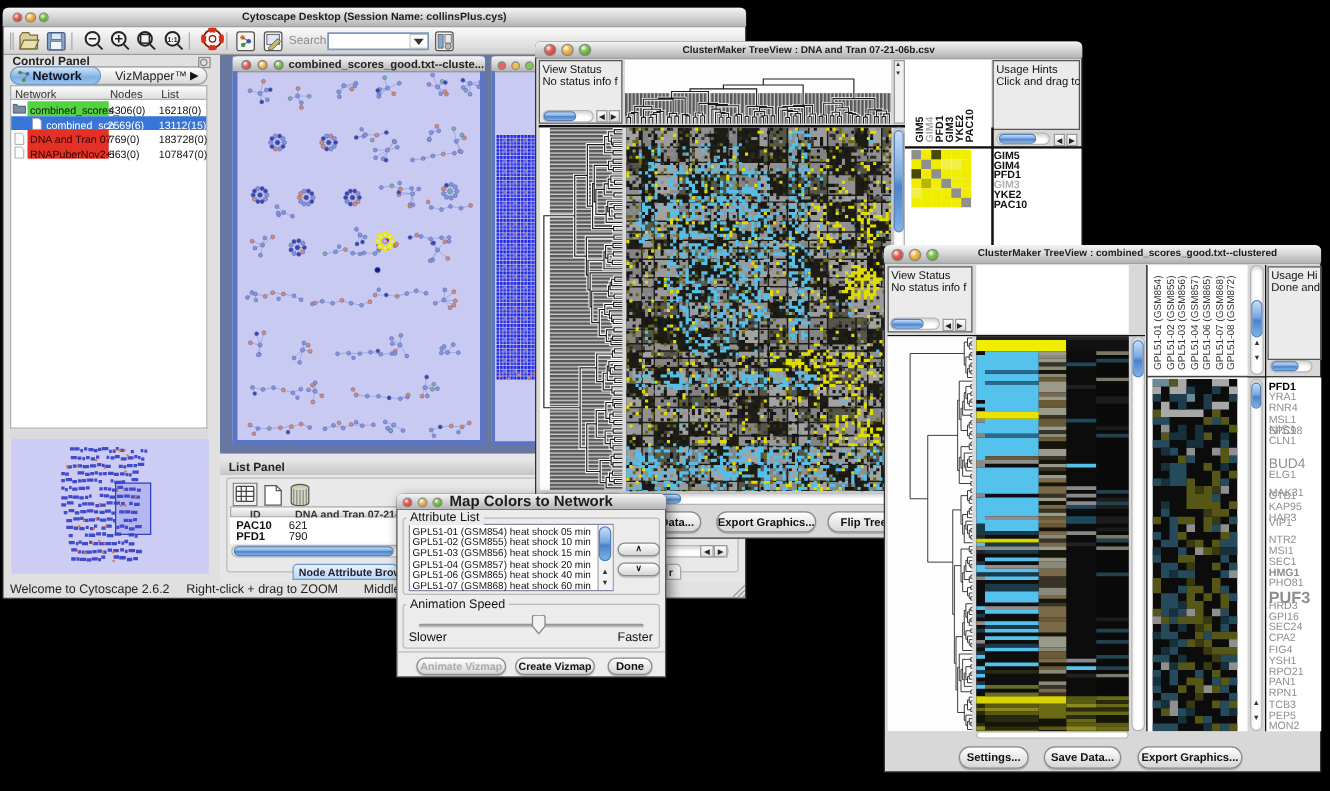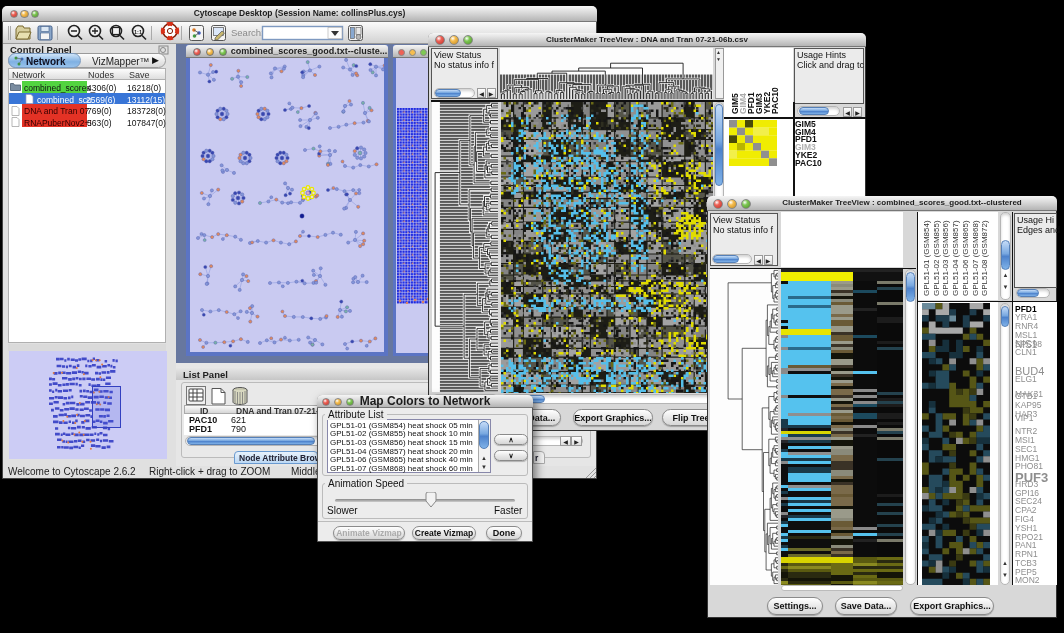--- a/index.html
+++ b/index.html
@@ -127,21 +127,21 @@
     <circle cx="8" cy="3" r="1.5" fill="#3a6ac0"></circle>
     <circle cx="5" cy="8" r="1.5" fill="#3a9a3a"></circle>
     <path d="M2 2l6 1M8 3L5 8" stroke="#666" stroke-width=".7"></path>
   </svg>
 <div class="t" style="left:26px;top:56px;font-size:10px;font-weight:bold;color:#112">Network</div>
 <div class="t" style="left:92px;top:56px;font-size:10px;color:#222">VizMapper™</div>
 <div class="t" style="left:152px;top:55px;font-size:9px;color:#111">▶</div>
 <div class="abs" style="left:8px;top:68px;width:158px;height:12px;background:linear-gradient(#fcfcfc,#dedede);border:1px solid #b0b0b0"></div>
 <div class="t" style="left:12px;top:69.5px;font-size:9px;color:#333">Network</div>
 <div class="t" style="left:88px;top:69.5px;font-size:9px;color:#333">Nodes</div>
-<div class="t" style="left:129px;top:69.5px;font-size:9px;color:#333">Save</div>
+<div class="t" style="left:129px;top:69.5px;font-size:9px;color:#333">List</div>
 <div class="wht" style="left:8px;top:80px;width:158px;height:263px;border:1px solid #b0b0b0;border-top:none"></div>
 <svg style="left:10px;top:82px" width="11" height="9" viewBox="0 0 11 9">
     <path d="M.5 1.5h3l1 1.5h6v5.5H.5z" fill="#7a8ca0" stroke="#46586c" stroke-width=".8"></path>
   </svg>
 <div class="abs" style="left:22px;top:81px;width:65px;height:11.6px;background:#52d440"></div>
 <div class="t" style="left:24px;top:83px;font-size:8.5px;color:#111">combined_scores_</div>
 <div class="t" style="left:87px;top:83px;font-size:8.5px;color:#111">4306(0)</div>
 <div class="t" style="left:127px;top:83px;font-size:8.5px;color:#111">16218(0)</div>
 <div class="abs" style="left:9px;top:92.6px;width:156px;height:11.6px;background:#3875d7"></div>
 <svg style="left:25px;top:93.5px" width="9" height="10" viewBox="0 0 9 10">
@@ -782,21 +782,21 @@
 <div class="t" style="left:951.1px;top:296px;font-size:8px;color:#333;transform:rotate(-90deg);transform-origin:0 0">GPL51-04 (GSM857)</div>
 <div class="t" style="left:960.8px;top:296px;font-size:8px;color:#333;transform:rotate(-90deg);transform-origin:0 0">GPL51-06 (GSM865)</div>
 <div class="t" style="left:970.5px;top:296px;font-size:8px;color:#333;transform:rotate(-90deg);transform-origin:0 0">GPL51-07 (GSM868)</div>
 <div class="t" style="left:980.2px;top:296px;font-size:8px;color:#333;transform:rotate(-90deg);transform-origin:0 0">GPL51-08 (GSM872)</div>
 <div class="aquat" style="left:1000px;top:212px;width:11px;height:88px;border-radius:5px"></div>
 <div class="aquab" style="left:1001px;top:240px;width:9px;height:30px"></div>
 <div class="t" style="left:1002.5px;top:272px;font-size:6px;color:#333">▲</div>
 <div class="t" style="left:1002.5px;top:284px;font-size:6px;color:#333">▼</div>
 <div class="panel" style="left:1014px;top:213px;width:43px;height:75px"></div>
 <div class="t" style="left:1017px;top:215px;font-size:9px;color:#111">Usage Hi</div>
-<div class="t" style="left:1017px;top:225px;font-size:9px;color:#111">Edges and</div>
+<div class="t" style="left:1017px;top:225px;font-size:9px;color:#111">Done and</div>
 <div class="aquat" style="left:1016px;top:288px;width:34px;height:10px;border-radius:5px"></div>
 <div class="aquab" style="left:1017px;top:289px;width:22px;height:8px"></div>
 <div class="abs" style="left:918px;top:300.5px;width:139px;height:1.5px;background:#111"></div>
 <div class="wht" style="left:918px;top:302px;width:80px;height:283px"></div>
 <svg style="left:922px;top:303px" width="68" height="282" viewBox="0 0 68 282">
     <rect width="68" height="282" fill="#0c0c0c"></rect>
     <path d="M0.00 0.00h6.80v6.13h-6.80zM6.80 0.00h6.80v6.13h-6.80zM27.20 12.26h6.80v6.13h-6.80z" fill="#6a8a9a"></path>
     <path d="M13.60 0.00h6.80v6.13h-6.80zM0.00 24.52h6.80v6.13h-6.80zM47.60 24.52h6.80v6.13h-6.80zM40.80 30.65h6.80v6.13h-6.80zM54.40 30.65h6.80v6.13h-6.80zM61.20 36.78h6.80v6.13h-6.80zM6.80 42.91h6.80v6.13h-6.80zM40.80 42.91h6.80v6.13h-6.80zM54.40 55.17h6.80v6.13h-6.80zM20.40 61.30h6.80v6.13h-6.80zM54.40 61.30h6.80v6.13h-6.80zM40.80 67.43h6.80v6.13h-6.80zM47.60 73.57h6.80v6.13h-6.80zM61.20 73.57h6.80v6.13h-6.80zM27.20 79.70h6.80v6.13h-6.80zM47.60 79.70h6.80v6.13h-6.80zM27.20 85.83h6.80v6.13h-6.80zM40.80 85.83h6.80v6.13h-6.80zM27.20 91.96h6.80v6.13h-6.80zM34.00 91.96h6.80v6.13h-6.80zM40.80 91.96h6.80v6.13h-6.80zM27.20 98.09h6.80v6.13h-6.80zM34.00 98.09h6.80v6.13h-6.80zM40.80 98.09h6.80v6.13h-6.80zM47.60 98.09h6.80v6.13h-6.80zM61.20 98.09h6.80v6.13h-6.80zM47.60 104.22h6.80v6.13h-6.80zM54.40 104.22h6.80v6.13h-6.80zM0.00 110.35h6.80v6.13h-6.80zM20.40 110.35h6.80v6.13h-6.80zM27.20 110.35h6.80v6.13h-6.80zM40.80 110.35h6.80v6.13h-6.80zM40.80 116.48h6.80v6.13h-6.80zM20.40 122.61h6.80v6.13h-6.80zM54.40 122.61h6.80v6.13h-6.80zM34.00 128.74h6.80v6.13h-6.80zM47.60 128.74h6.80v6.13h-6.80zM40.80 134.87h6.80v6.13h-6.80zM20.40 141.00h6.80v6.13h-6.80zM27.20 141.00h6.80v6.13h-6.80zM47.60 147.13h6.80v6.13h-6.80zM0.00 159.39h6.80v6.13h-6.80zM47.60 159.39h6.80v6.13h-6.80zM0.00 165.52h6.80v6.13h-6.80zM27.20 165.52h6.80v6.13h-6.80zM34.00 165.52h6.80v6.13h-6.80zM47.60 165.52h6.80v6.13h-6.80zM27.20 171.65h6.80v6.13h-6.80zM40.80 171.65h6.80v6.13h-6.80zM54.40 171.65h6.80v6.13h-6.80zM27.20 177.78h6.80v6.13h-6.80zM34.00 177.78h6.80v6.13h-6.80zM54.40 177.78h6.80v6.13h-6.80zM0.00 183.91h6.80v6.13h-6.80zM34.00 183.91h6.80v6.13h-6.80zM6.80 190.04h6.80v6.13h-6.80zM20.40 190.04h6.80v6.13h-6.80zM27.20 190.04h6.80v6.13h-6.80zM34.00 190.04h6.80v6.13h-6.80zM40.80 196.17h6.80v6.13h-6.80zM34.00 202.30h6.80v6.13h-6.80zM47.60 202.30h6.80v6.13h-6.80zM54.40 202.30h6.80v6.13h-6.80zM61.20 202.30h6.80v6.13h-6.80zM27.20 208.43h6.80v6.13h-6.80zM40.80 208.43h6.80v6.13h-6.80zM47.60 214.57h6.80v6.13h-6.80zM54.40 214.57h6.80v6.13h-6.80zM61.20 214.57h6.80v6.13h-6.80zM20.40 226.83h6.80v6.13h-6.80zM27.20 226.83h6.80v6.13h-6.80zM47.60 232.96h6.80v6.13h-6.80zM27.20 239.09h6.80v6.13h-6.80zM34.00 239.09h6.80v6.13h-6.80zM54.40 239.09h6.80v6.13h-6.80zM20.40 245.22h6.80v6.13h-6.80zM34.00 245.22h6.80v6.13h-6.80zM47.60 245.22h6.80v6.13h-6.80zM47.60 257.48h6.80v6.13h-6.80zM61.20 257.48h6.80v6.13h-6.80zM6.80 263.61h6.80v6.13h-6.80zM34.00 269.74h6.80v6.13h-6.80zM47.60 275.87h6.80v6.13h-6.80zM61.20 275.87h6.80v6.13h-6.80z" fill="#565616"></path>
     <path d="M20.40 0.00h6.80v6.13h-6.80zM47.60 0.00h6.80v6.13h-6.80zM54.40 0.00h6.80v6.13h-6.80zM0.00 6.13h6.80v6.13h-6.80zM13.60 6.13h6.80v6.13h-6.80zM20.40 6.13h6.80v6.13h-6.80zM61.20 6.13h6.80v6.13h-6.80zM6.80 18.39h6.80v6.13h-6.80zM47.60 18.39h6.80v6.13h-6.80zM54.40 18.39h6.80v6.13h-6.80zM6.80 24.52h6.80v6.13h-6.80zM13.60 24.52h6.80v6.13h-6.80zM20.40 24.52h6.80v6.13h-6.80zM27.20 24.52h6.80v6.13h-6.80zM34.00 24.52h6.80v6.13h-6.80z" fill="#a8a8a8"></path>
     <path d="M27.20 6.13h6.80v6.13h-6.80zM47.60 6.13h6.80v6.13h-6.80zM0.00 12.26h6.80v6.13h-6.80zM13.60 12.26h6.80v6.13h-6.80zM20.40 12.26h6.80v6.13h-6.80zM40.80 12.26h6.80v6.13h-6.80zM61.20 12.26h6.80v6.13h-6.80zM20.40 18.39h6.80v6.13h-6.80zM40.80 18.39h6.80v6.13h-6.80z" fill="#1e3c4c"></path>
@@ -820,21 +820,21 @@
 <div class="t" style="left:1015px;top:364.89px;font-size:11px;font-weight:normal;color:#8e8e8e">BUD4</div>
 <div class="t" style="left:1015px;top:373.65999999999997px;font-size:8.5px;font-weight:normal;color:#8e8e8e">ELG1</div>
 <div class="t" style="left:1015px;top:389px;font-size:8.5px;font-weight:normal;color:#8e8e8e">MAK31</div>
 <div class="t" style="left:1015px;top:391.2px;font-size:8.5px;font-weight:normal;color:#8e8e8e">GTB1</div>
 <div class="t" style="left:1015px;top:399.97px;font-size:8.5px;font-weight:normal;color:#8e8e8e">KAP95</div>
 <div class="t" style="left:1015px;top:408.74px;font-size:8.5px;font-weight:normal;color:#8e8e8e">HAP3</div>
 <div class="t" style="left:1015px;top:413px;font-size:8.5px;font-weight:normal;color:#8e8e8e">VIP1</div>
 <div class="t" style="left:1015px;top:426.28px;font-size:8.5px;font-weight:normal;color:#8e8e8e">NTR2</div>
 <div class="t" style="left:1015px;top:435.04999999999995px;font-size:8.5px;font-weight:normal;color:#8e8e8e">MSI1</div>
 <div class="t" style="left:1015px;top:443.82px;font-size:8.5px;font-weight:normal;color:#8e8e8e">SEC1</div>
-<div class="t" style="left:1015px;top:452.59000000000003px;font-size:8.5px;font-weight:normal;color:#8e8e8e">HMG1</div>
+<div class="t" style="left:1015px;top:452.59000000000003px;font-size:8.5px;font-weight:bold;color:#8e8e8e">HMG1</div>
 <div class="t" style="left:1015px;top:461.36px;font-size:8.5px;font-weight:normal;color:#8e8e8e">PHO81</div>
 <div class="t" style="left:1015px;top:470.13px;font-size:13px;font-weight:bold;color:#8e8e8e">PUF3</div>
 <div class="t" style="left:1015px;top:478.9px;font-size:8.5px;font-weight:normal;color:#8e8e8e">HRD3</div>
 <div class="t" style="left:1015px;top:487.66999999999996px;font-size:8.5px;font-weight:normal;color:#8e8e8e">GPI16</div>
 <div class="t" style="left:1015px;top:496.44px;font-size:8.5px;font-weight:normal;color:#8e8e8e">SEC24</div>
 <div class="t" style="left:1015px;top:505.21px;font-size:8.5px;font-weight:normal;color:#8e8e8e">CPA2</div>
 <div class="t" style="left:1015px;top:513.98px;font-size:8.5px;font-weight:normal;color:#8e8e8e">FIG4</div>
 <div class="t" style="left:1015px;top:522.75px;font-size:8.5px;font-weight:normal;color:#8e8e8e">YSH1</div>
 <div class="t" style="left:1015px;top:531.52px;font-size:8.5px;font-weight:normal;color:#8e8e8e">RPO21</div>
 <div class="t" style="left:1015px;top:540.29px;font-size:8.5px;font-weight:normal;color:#8e8e8e">PAN1</div>

